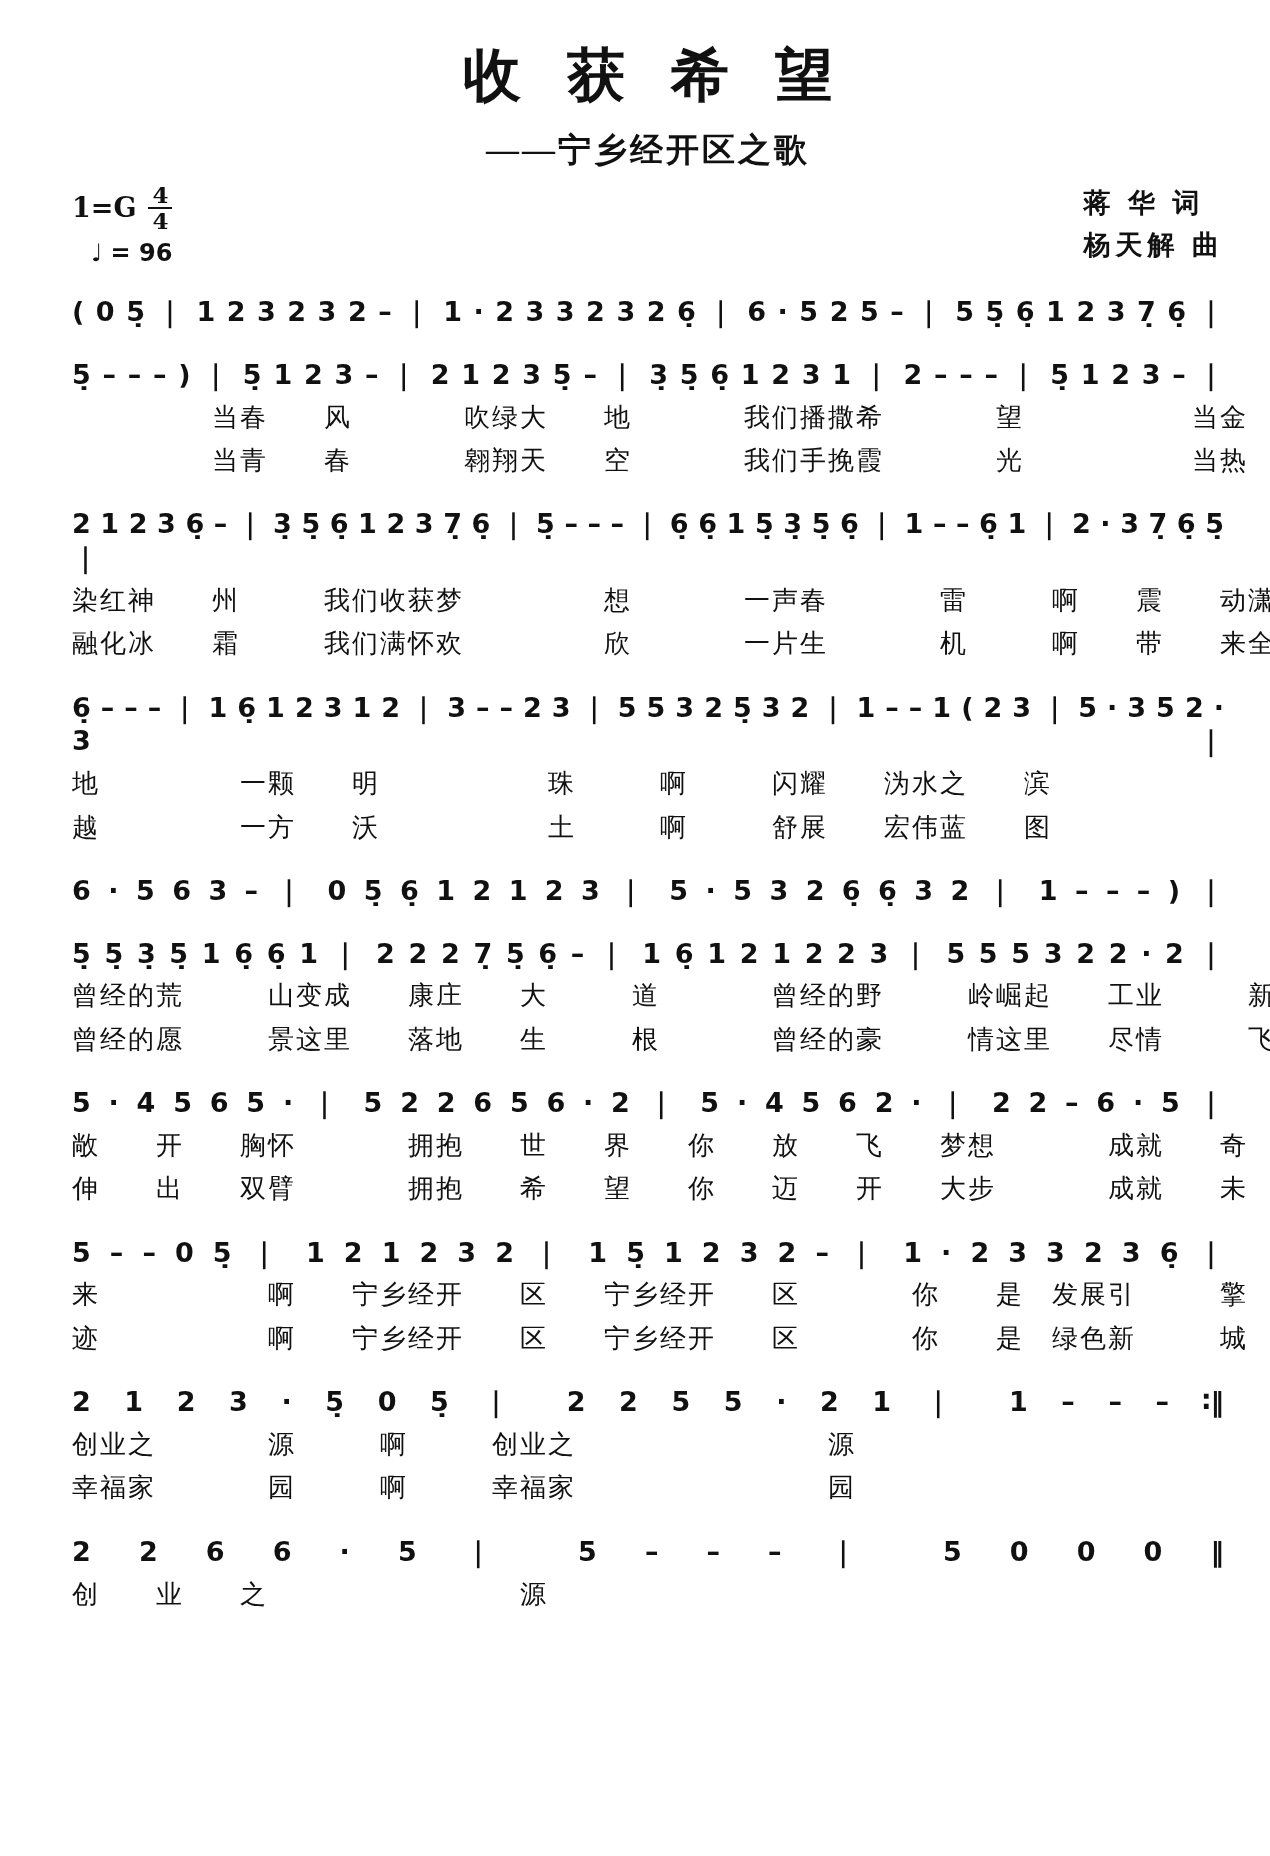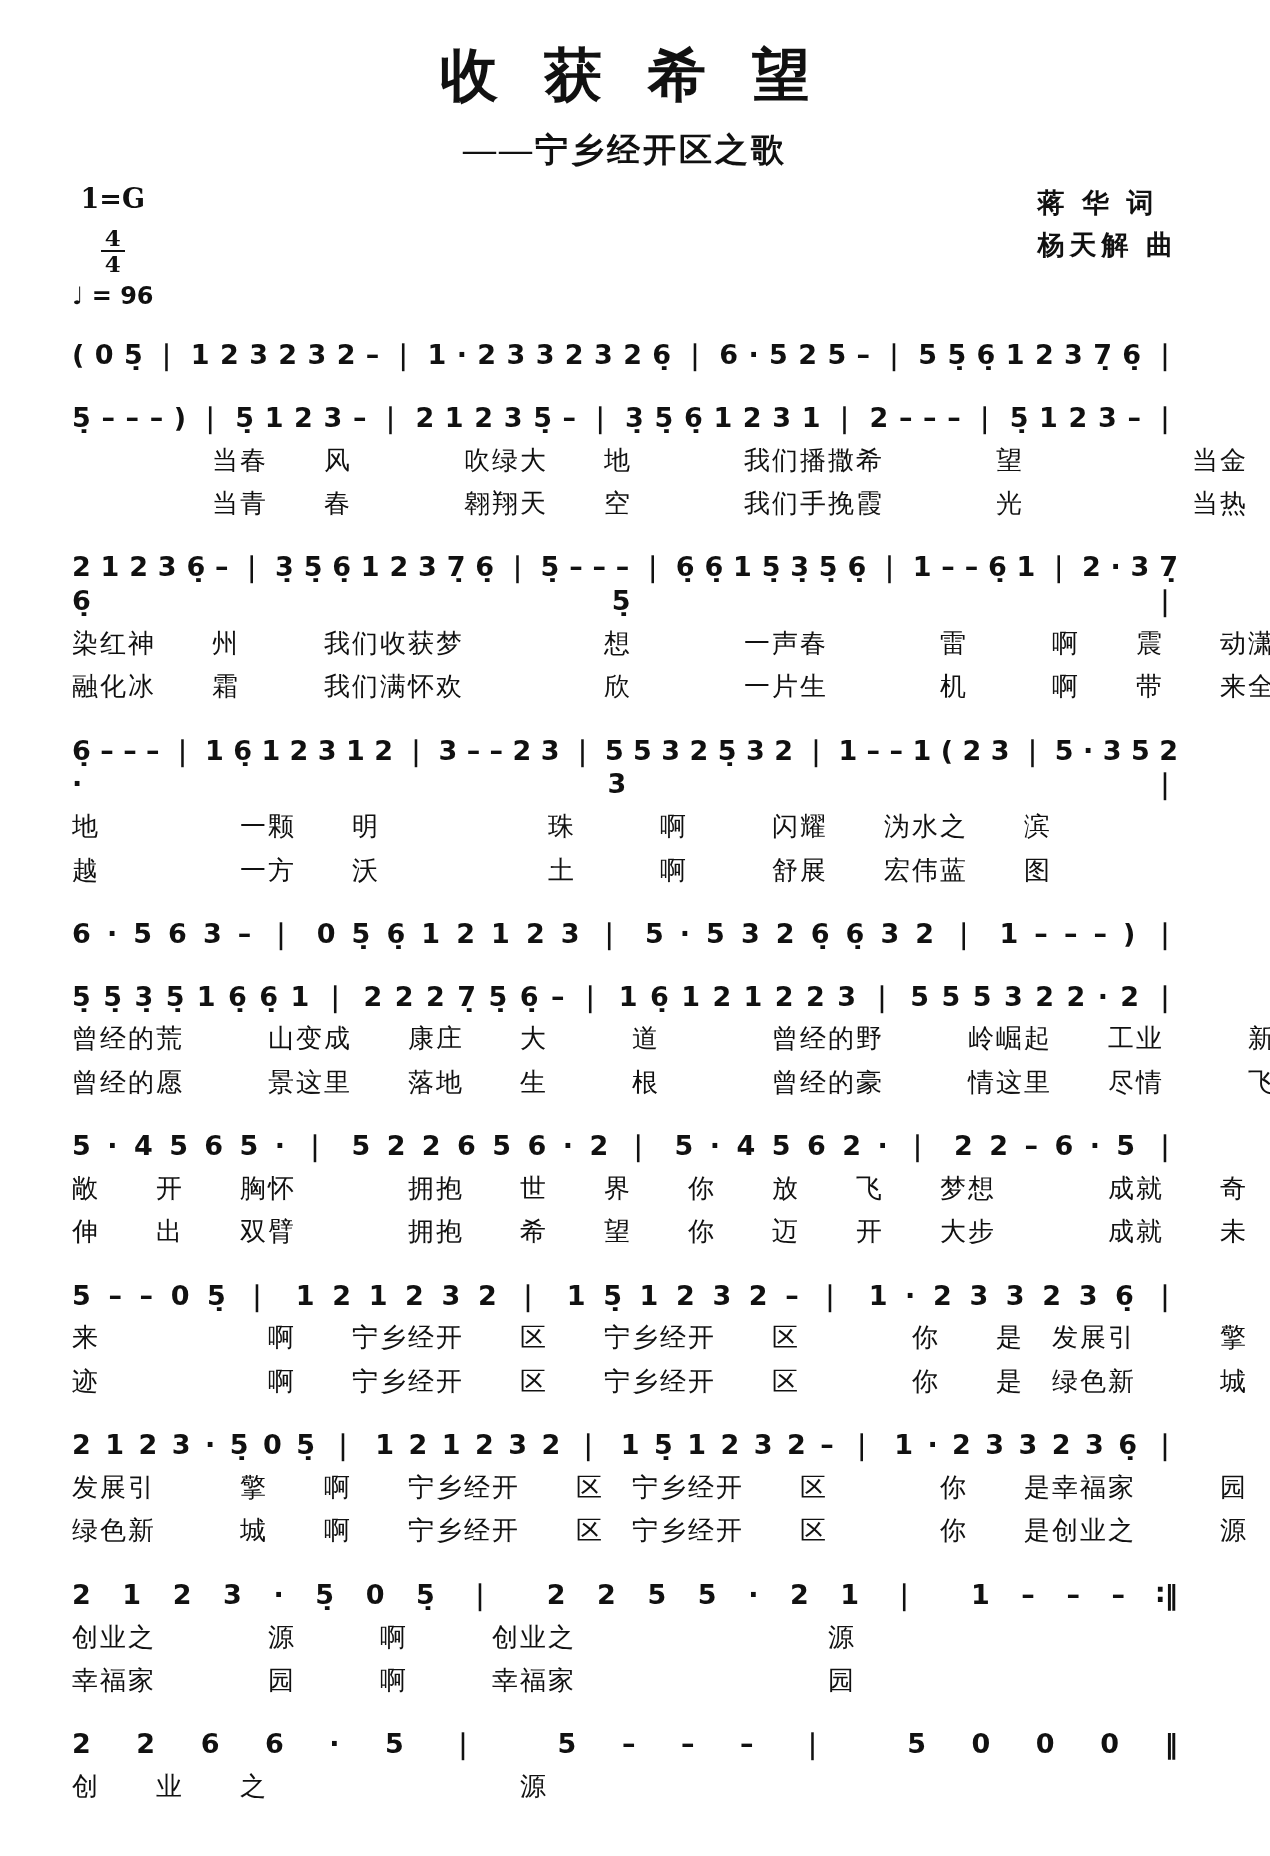--- a/index.html
+++ b/index.html
@@ -1,34 +1,34 @@
 <!DOCTYPE html>
 <html><head>
 <meta charset="utf-8">
 <style>
   html,body{margin:0;padding:0;background:#ffffff;}
   .page{
     width:1270px;height:1856px;box-sizing:border-box;
     background:#ffffff;color:#111111;
-    padding:44px 92px 0 72px;overflow:hidden;position:relative;
+    padding:44px 46px 0 72px;overflow:hidden;position:relative;
     font-family:"Liberation Sans","DejaVu Sans",sans-serif;
   }
   .title{
     text-align:center;font-size:58px;font-weight:bold;
     letter-spacing:46px;text-indent:46px;line-height:1.1;
     font-family:"Liberation Serif","DejaVu Serif",serif;
   }
   .subtitle{
     text-align:center;font-size:33px;font-weight:bold;
     letter-spacing:3px;margin-top:20px;
     font-family:"Liberation Serif","DejaVu Serif",serif;
   }
   .meta{display:flex;justify-content:space-between;align-items:flex-start;margin-top:10px;}
   .key-row{display:flex;align-items:center;gap:12px;font-size:27px;font-weight:bold;
-           font-family:"DejaVu Serif","Liberation Serif",serif;flex-direction:column;}
+           font-family:"DejaVu Serif","Liberation Serif",serif;}
   .timesig{display:inline-flex;flex-direction:column;align-items:center;line-height:1.05;font-size:23px;font-weight:bold;}
   .timesig .top{border-bottom:2px solid #111;padding:0 4px;}
   .tempo{font-size:24px;font-weight:bold;margin-top:6px;
          font-family:"DejaVu Sans","Liberation Sans",sans-serif;text-align:right;}
   .credits{font-size:27px;font-weight:bold;line-height:1.55;letter-spacing:5px;}
   .systems{margin-top:24px;}
   .system{margin-bottom:29px;}
   .notes{
     font-size:27px;font-weight:bold;line-height:1.25;
     text-align:justify;text-align-last:justify;
@@ -95,25 +95,20 @@
         <div class="notes">5 · 4 5 6 5 · ｜ 5 2 2 6 5 6 · 2 ｜ 5 · 4 5 6 2 · ｜ 2 2 – 6 · 5 ｜</div>
         <div class="lyric">敞　　开　　胸怀　　　　拥抱　　世　　界　　你　　放　　飞　　梦想　　　　成就　　奇</div>
         <div class="lyric">伸　　出　　双臂　　　　拥抱　　希　　望　　你　　迈　　开　　大步　　　　成就　　未</div>
       </div>
       <div class="system">
         <div class="notes">5 – – 0 5̣ ｜ 1 2 1 2 3 2 ｜ 1 5̣ 1 2 3 2 – ｜ 1 · 2 3 3 2 3 6̣ ｜</div>
         <div class="lyric">来　　　　　　啊　　宁乡经开　　区　　宁乡经开　　区　　　　你　　是　发展引　　　擎</div>
         <div class="lyric">迹　　　　　　啊　　宁乡经开　　区　　宁乡经开　　区　　　　你　　是　绿色新　　　城</div>
       </div>
       <div class="system">
-        <div class="notes">2 1 2 3 · 5̣ 0 5̣ ｜ 1 2 1 2 3 2 ｜ 1 5̣ 1 2 3 2 – ｜ 1 · 2 3 3 2 3 6̣ ｜</div>
-        <div class="lyric">发展引　　　擎　　啊　　宁乡经开　　区　宁乡经开　　区　　　　你　　是幸福家　　　园</div>
-        <div class="lyric">绿色新　　　城　　啊　　宁乡经开　　区　宁乡经开　　区　　　　你　　是创业之　　　源</div>
-      </div>
-      <div class="system">
         <div class="notes">2 1 2 3 · 5̣ 0 5̣ ｜ 2 2 5 5 · 2 1 ｜ 1 – – – ∶‖</div>
         <div class="lyric">创业之　　　　源　　　啊　　　创业之　　　　　　　　　源</div>
         <div class="lyric">幸福家　　　　园　　　啊　　　幸福家　　　　　　　　　园</div>
       </div>
       <div class="system">
         <div class="notes">2 2 6 6 · 5 ｜ 5 – – – ｜ 5 0 0 0 ‖</div>
         <div class="lyric">创　　业　　之　　　　　　　　　源</div>
       </div>
     </div>
 </div>

